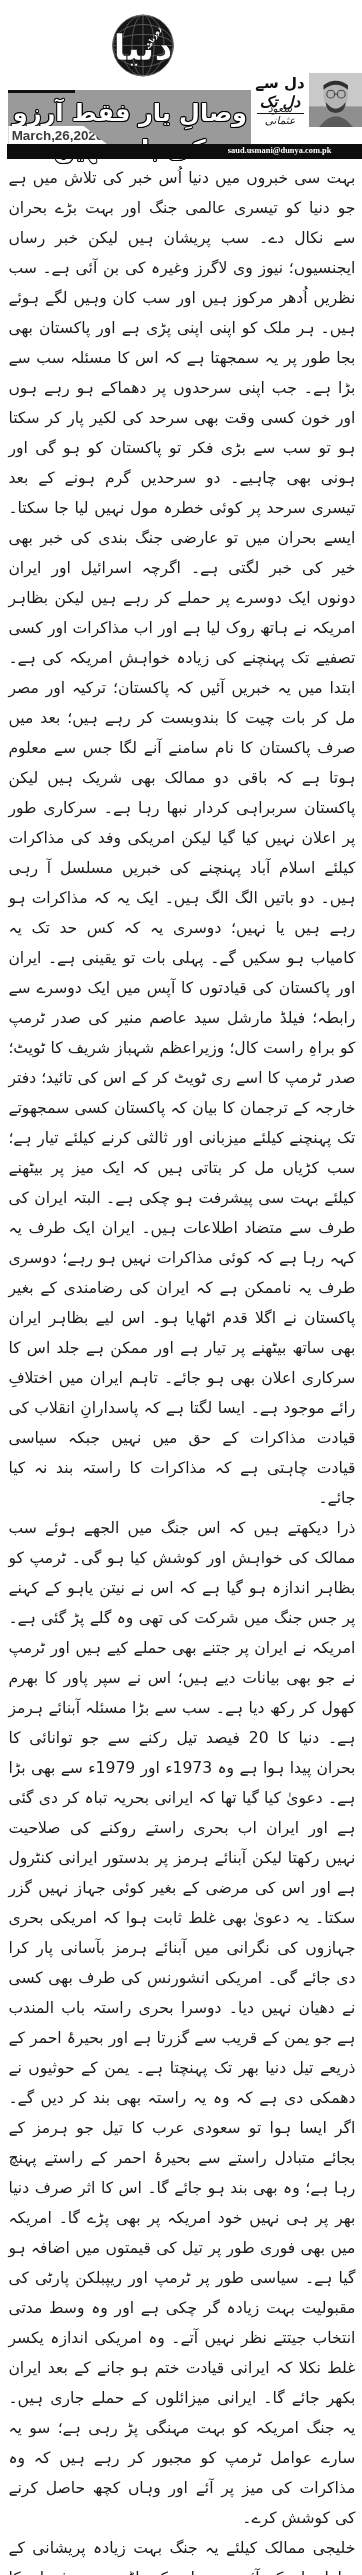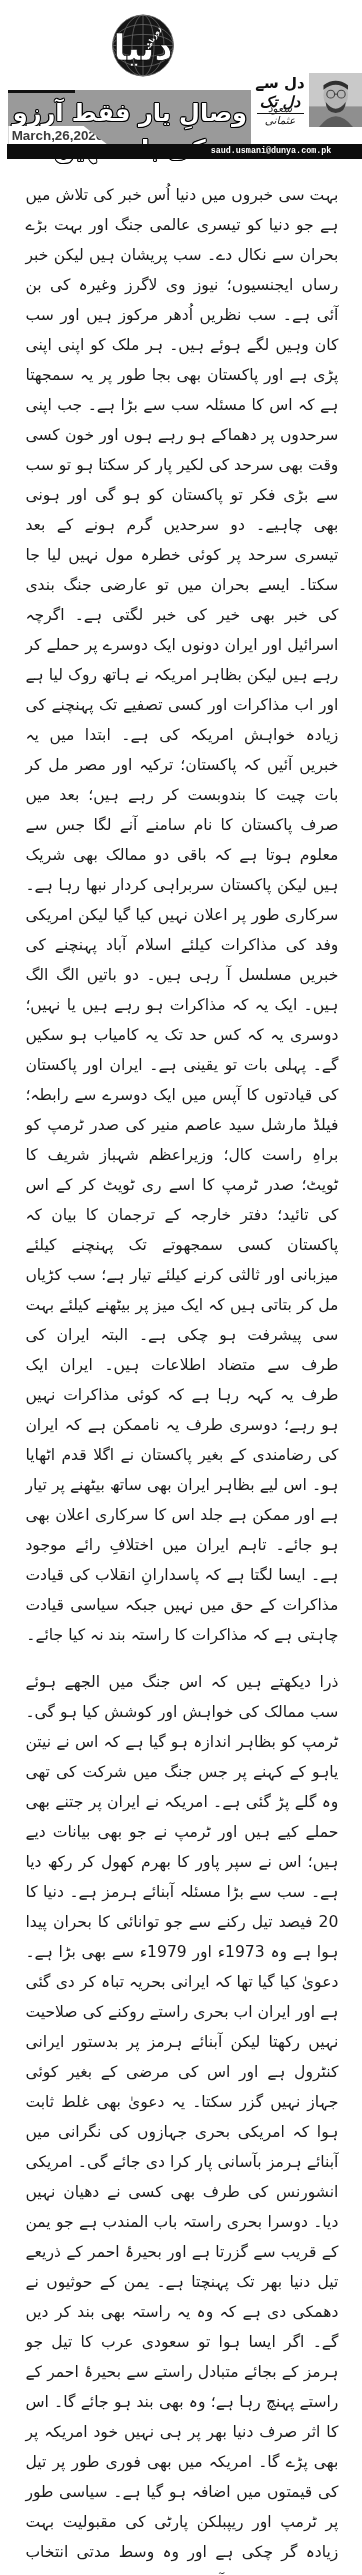--- a/index.html
+++ b/index.html
@@ -45,28 +45,28 @@
   }
   .author-photo{position:absolute;top:1.1px;right:0;width:54px;height:54px;}
   .author-photo svg{display:block;width:100%;height:100%;}
   
   .email-bar{
     position:absolute;top:144px;left:7.3px;width:355px;height:14.5px;background:#0d0d0d;
     direction:ltr;text-align:right;
   }
   .email-bar span{
     display:inline-block;padding:2.2px 31px 0 0;
-    font-family:Liberation Mono, monospace;font-size:8.4px;font-weight:bold;color:#ffffff;
+    font-family:Liberation Serif, serif;font-size:8.4px;font-weight:bold;color:#ffffff;
   }
   
   .article{
     position:absolute;top:163px;left:8.4px;width:347px;
   }
   .article p{
-    margin:17px;direction:rtl;text-align:justify;text-justify:inter-word;
+    margin:0;direction:rtl;text-align:justify;text-justify:inter-word;
     font-size:15.6px;line-height:30px;color:#1b1b1b;
   }
 </style>
 </head>
 <body>
 
 <div class="masthead">
   <svg viewBox="0 0 112 146">
     <circle cx="56" cy="73" r="55" fill="#161616"></circle>
     <g stroke="#6e6e6e" stroke-width="1.3" fill="none">

